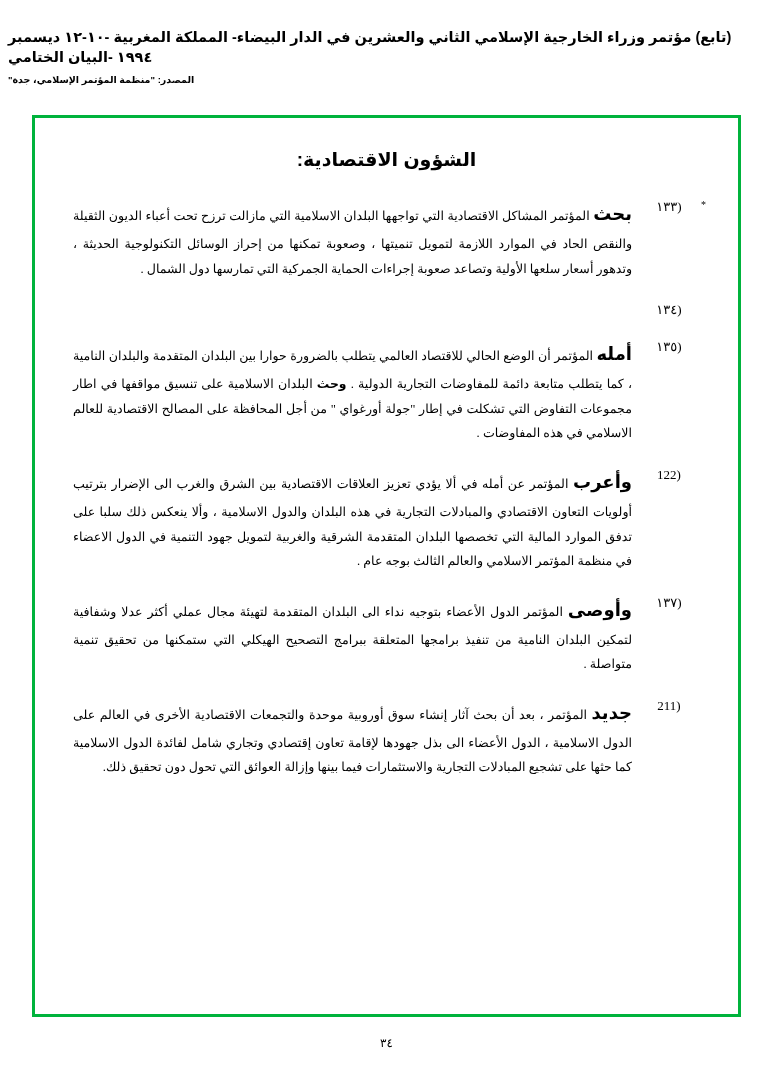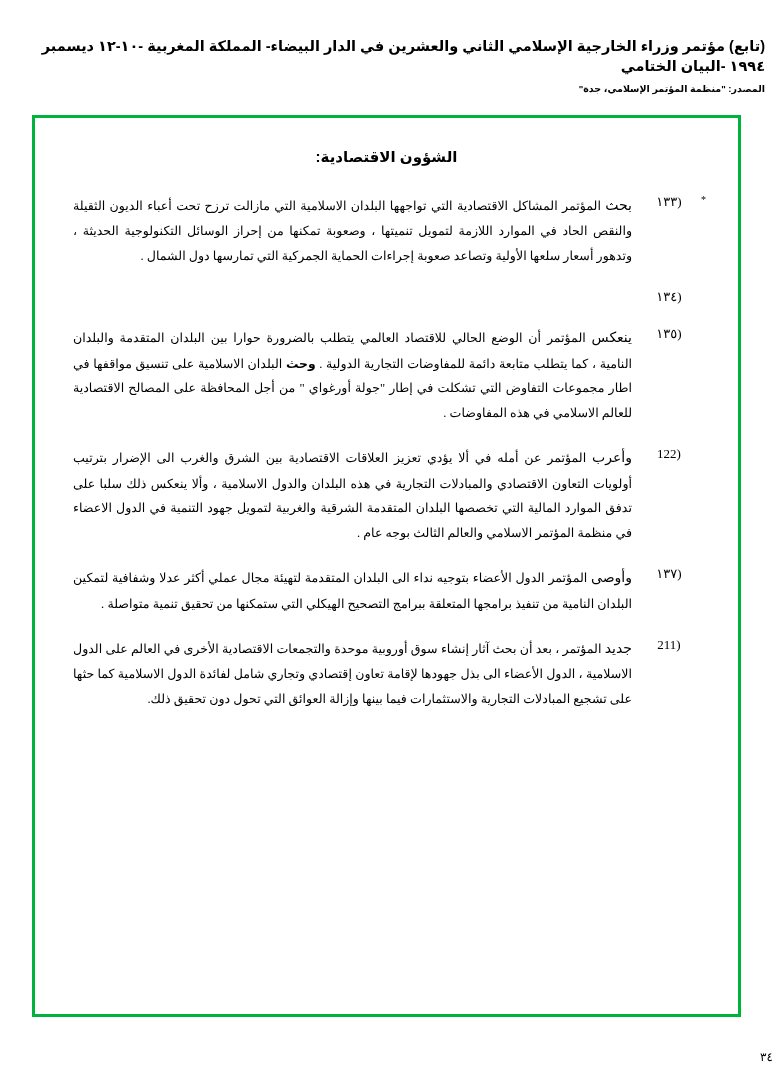--- a/index.html
+++ b/index.html
@@ -16,22 +16,22 @@
     overflow: hidden;
   }
   .page {
     position: relative;
     width: 773px;
     height: 1089px;
     box-sizing: border-box;
     padding: 0;
   }
   .header {
-    text-align: right;
-    padding: 37px 8px 0 8px;
+    text-align: left;
+    padding: 28px 8px 0 8px;
   }
   .header-line {
     font-family: "Liberation Sans", "DejaVu Sans", sans-serif;
     font-weight: bold;
     font-size: 14.5px;
     letter-spacing: 0px;
     line-height: 1.35;
     direction: rtl;
   }
   .header-source {
@@ -53,21 +53,21 @@
   }
   .frame-inner {
     padding: 30px 32px 10px 32px;
     box-sizing: border-box;
     height: 100%;
   }
   .section-title {
     text-align: center;
     font-family: "Liberation Sans", "DejaVu Sans", sans-serif;
     font-weight: bold;
-    font-size: 15px;
+    font-size: 19px;
     margin: 0 0 26px 0;
     direction: rtl;
   }
   .clauses {
     direction: rtl;
   }
   .clause {
     display: flex;
     flex-direction: row;
     align-items: flex-start;
@@ -89,44 +89,44 @@
     flex: 1 1 auto;
     font-size: 12.6px;
     line-height: 1.95;
     text-align: justify;
     text-align-last: right;
     direction: rtl;
     padding-left: 6px;
   }
   .kw {
     font-family: "Liberation Sans", "DejaVu Sans", sans-serif;
-    font-weight: normal;
-    font-size: 14px;
+    font-weight: bold;
+    font-size: 18px;
   }
   .kw2 {
     font-family: "Liberation Sans", "DejaVu Sans", sans-serif;
     font-weight: bold;
     font-size: 12.4px;
     margin-top: 36px;
   }
   .star {
     position: absolute;
     top: 2px;
     right: 0px;
     font-size: 10px;
   }
   .clause-num-wrap {
     position: relative;
   }
   .page-number {
     position: absolute;
-    bottom: 24px;
+    bottom: 38px;
     left: 0;
     right: 0;
-    text-align: right;
+    text-align: center;
     font-family: "Liberation Serif", "DejaVu Serif", serif;
     font-size: 12px;
   }
 </style>
 </head>
 <body>
 
 <div class="page">
 
   <div class="header">
@@ -155,21 +155,21 @@
           <div class="clause-num clause-num-wrap">
             <span class="paren">(</span><span>١٣٤</span>
           </div>
         </div>
 
         <div class="clause">
           <div class="clause-num clause-num-wrap">
             <span class="paren">(</span><span>١٣٥</span>
           </div>
           <div class="clause-body">
-            <span class="kw">ينعكس</span><span> المؤتمر أن الوضع الحالي للاقتصاد العالمي يتطلب بالضرورة حوارا بين البلدان المتقدمة والبلدان النامية ، كما يتطلب متابعة دائمة للمفاوضات التجارية الدولية .</span>
+            <span class="kw">أمله</span><span> المؤتمر أن الوضع الحالي للاقتصاد العالمي يتطلب بالضرورة حوارا بين البلدان المتقدمة والبلدان النامية ، كما يتطلب متابعة دائمة للمفاوضات التجارية الدولية .</span>
             <span class="kw2">وحث</span><span> البلدان الاسلامية على تنسيق مواقفها في اطار مجموعات التفاوض التي تشكلت في إطار "جولة أورغواي " من أجل المحافظة على المصالح الاقتصادية للعالم الاسلامي في هذه المفاوضات .</span>
           </div>
         </div>
 
         <div class="clause">
           <div class="clause-num clause-num-wrap">
             <span class="paren">(</span><span>122</span>
           </div>
           <div class="clause-body">
             <span class="kw">وأعرب</span><span> المؤتمر عن أمله في ألا يؤدي تعزيز العلاقات الاقتصادية بين الشرق والغرب الى الإضرار بترتيب أولويات التعاون الاقتصادي والمبادلات التجارية في هذه البلدان والدول الاسلامية ، وألا ينعكس ذلك سلبا على تدفق الموارد المالية التي تخصصها البلدان المتقدمة الشرقية والغربية لتمويل جهود التنمية في الدول الاعضاء في منظمة المؤتمر الاسلامي والعالم الثالث بوجه عام .</span>

